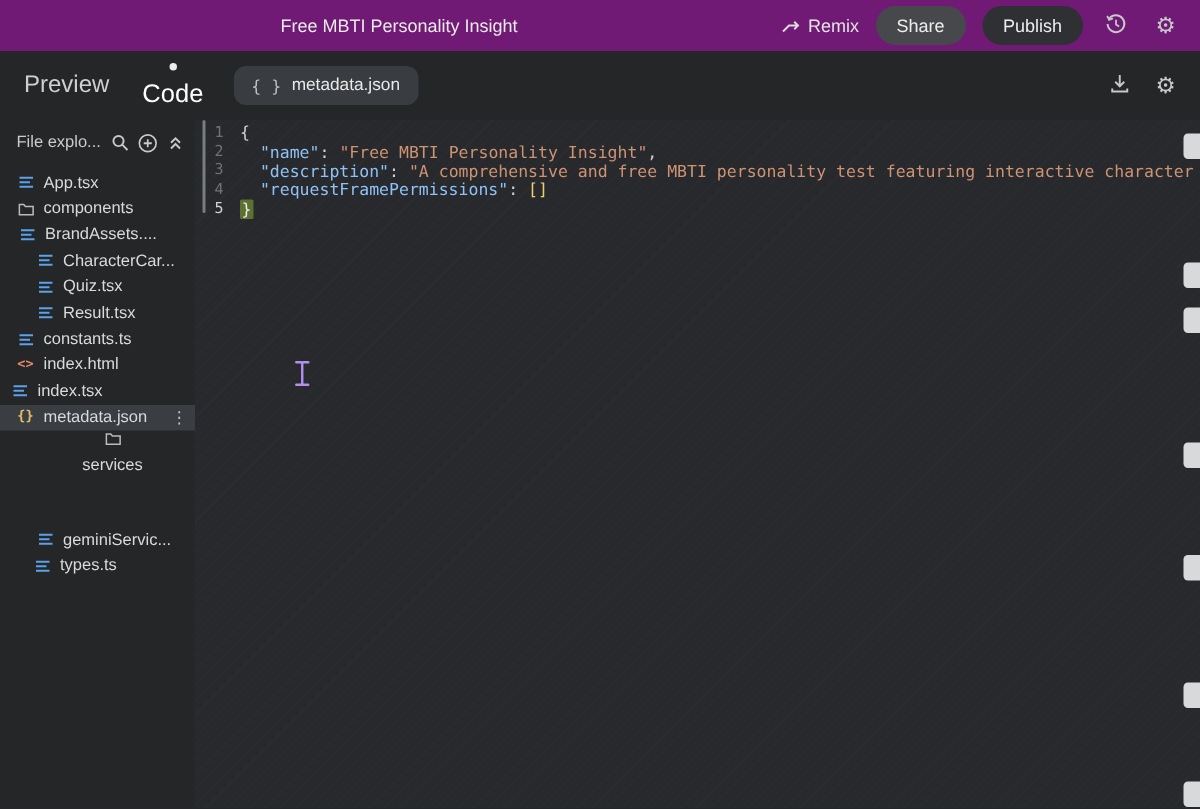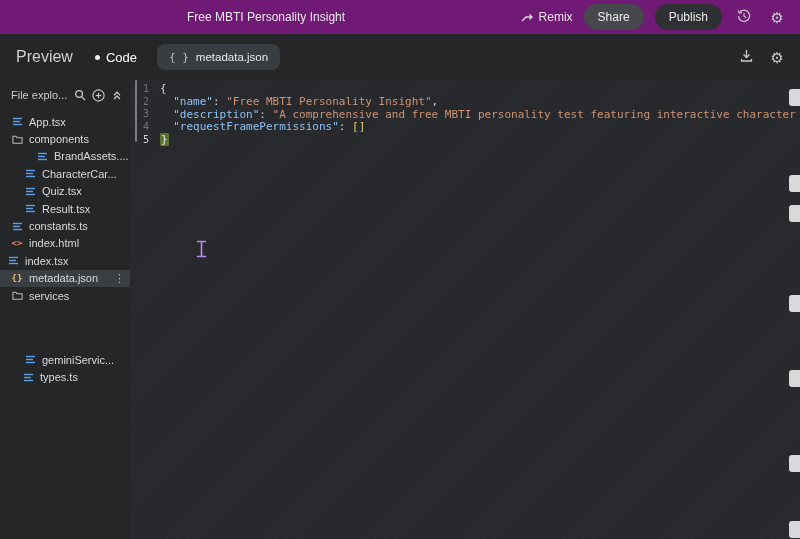--- a/index.html
+++ b/index.html
@@ -13,21 +13,21 @@
   .remix { display:flex; align-items:center; gap:5px; font-size:12px; color:#e3e3e3; cursor:pointer; }
   .pill { border:none; border-radius:15px; font-size:12px; padding:6px 14px; font-family:inherit; cursor:pointer; }
   .share { background:#46484b; color:#ededed; }
   .publish { background:#2e3033; color:#ededed; }
   .icon-btn { display:flex; align-items:center; justify-content:center; width:22px; height:22px; color:#c6c8ca; cursor:pointer; background:none; border:none; }
   .gear-glyph { font-size:15px; color:#c6c8ca; line-height:1; }
 
   
   .toolbar { height:46px; display:flex; align-items:center; }
   .tab-preview { margin-left:16px; font-size:16px; color:#cfcfcf; cursor:pointer; }
-  .tab-code { margin-left:22px; display:flex; align-items:center; gap:6px; font-size:13px; color:#ffffff; cursor:pointer; }
+  .tab-code { margin-left:22px; display:flex; align-items:center; gap:6px; font-size:17px; color:#ffffff; cursor:pointer;flex-direction:column; }
   .dot { width:5px; height:5px; border-radius:50%; background:#ececec; }
   .filetab { margin-left:20px; background:#393c40; border-radius:8px; height:26px; display:flex; align-items:center; gap:7px; padding:0 12px; font-size:11.5px; color:#e9e9e9; cursor:pointer; }
   .filetab .braces { color:#bdbfc1; font-size:11px; font-family:"DejaVu Sans Mono",monospace; }
   .toolbar-right { margin-left:auto; display:flex; align-items:center; gap:9px; padding-right:12px; }
 
   
   .main { display:flex; height:459px; }
   .sidebar { width:130px; flex:none; padding-top:3px; }
   .exp-header { height:24px; display:flex; align-items:center; padding:0 7px 0 11px; gap:6px; margin-bottom:6px; }
   .exp-title { font-size:11px; color:#c9cbcd; flex:1; white-space:nowrap; overflow:hidden; }
@@ -151,21 +151,21 @@
           <span class="flabel">App.tsx</span>
         </div>
         <div class="file-row" style="padding-left: 11px;">
           <span class="file-ico">
             <svg width="11" height="11" viewBox="0 0 12 12">
               <path d="M1 2.5 h3.2 l1.2 1.5 H11 v6 H1 z" fill="none" stroke="#b9bbbd" stroke-width="1.1"></path>
             </svg>
           </span>
           <span class="flabel">components</span>
         </div>
-        <div class="file-row" style="padding-left: 12px; margin-left: 24px;">
+        <div class="file-row" style="padding-left: 12px;">
           <span class="file-ico">
             <svg width="11" height="11" viewBox="0 0 11 11">
               <g stroke="#5ba2e8" stroke-width="1.4">
                 <line x1="1" y1="2.5" x2="10" y2="2.5"></line>
                 <line x1="1" y1="5.5" x2="8" y2="5.5"></line>
                 <line x1="1" y1="8.5" x2="10" y2="8.5"></line>
               </g>
             </svg>
           </span>
           <span class="flabel">BrandAssets....</span>
@@ -232,21 +232,21 @@
               </g>
             </svg>
           </span>
           <span class="flabel">index.tsx</span>
         </div>
         <div class="file-row selected" style="padding-left: 11px;">
           <span class="file-ico glyph-ico" style="color:#e2c06c">{}</span>
           <span class="flabel">metadata.json</span>
           <span class="kebab">⋮</span>
         </div>
-        <div class="file-row" style="padding-left: 11px;">
+        <div class="file-row" style="padding-left: 25px; flex-direction: column;">
           <span class="file-ico">
             <svg width="11" height="11" viewBox="0 0 12 12">
               <path d="M1 2.5 h3.2 l1.2 1.5 H11 v6 H1 z" fill="none" stroke="#b9bbbd" stroke-width="1.1"></path>
             </svg>
           </span>
           <span class="flabel">services</span>
         </div>
         <div class="file-row" style="padding-left: 24px; margin-top: 47px;">
           <span class="file-ico">
             <svg width="11" height="11" viewBox="0 0 11 11">

